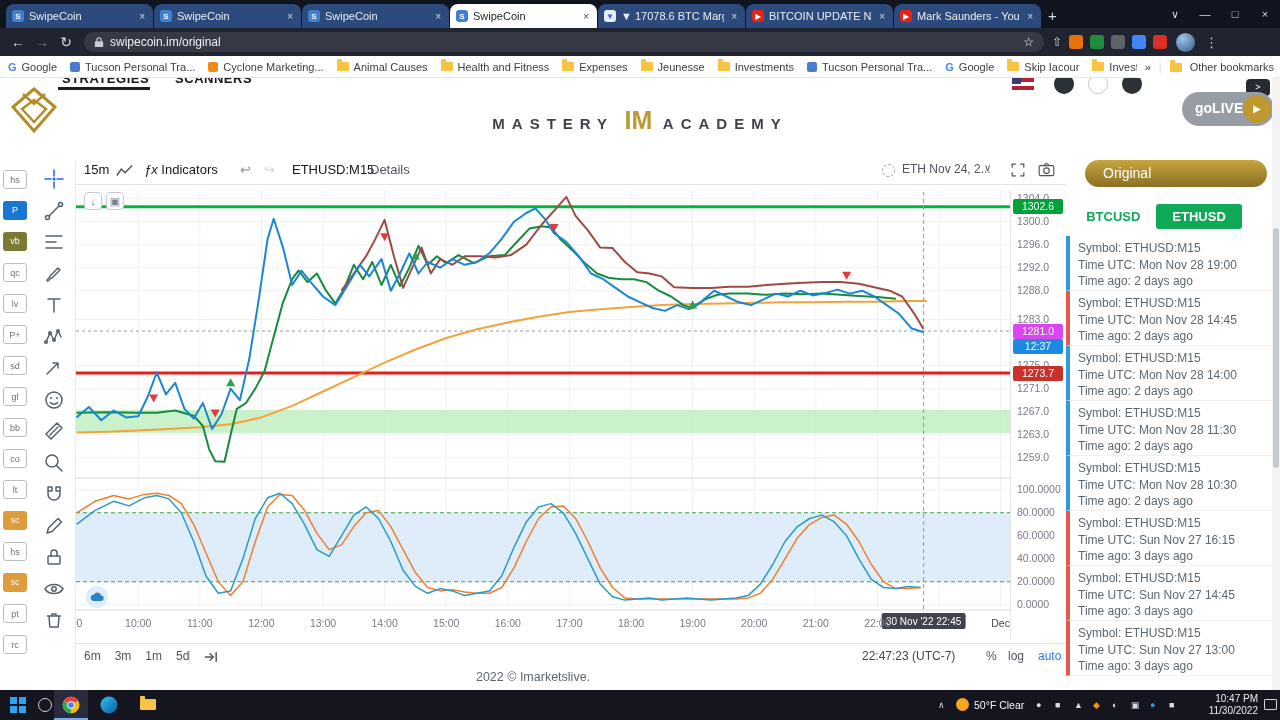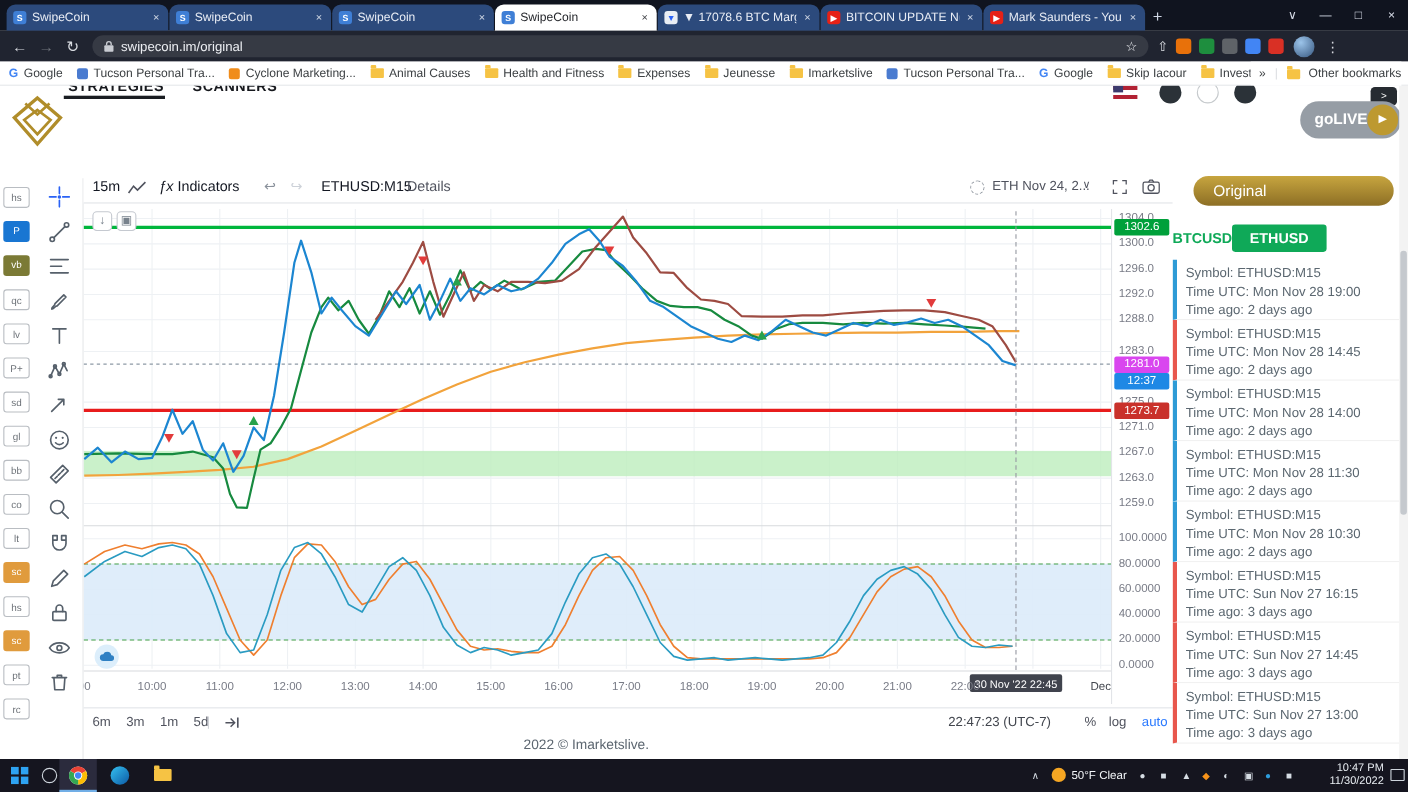--- a/index.html
+++ b/index.html
@@ -68,21 +68,21 @@
 #price-axis{position:absolute;left:1010px;top:112px;width:56px;height:450px;border-left:1px solid #e2e4e8;background:#fff}
 .tick{position:absolute;left:6px;font-size:10.5px;color:#787b86}
 .plabel{position:absolute;left:2px;width:50px;height:15px;border-radius:2px;color:#fff;font-size:10.5px;text-align:center;line-height:15px}
 
 #chartbb{position:absolute;left:76px;top:565px;width:990px;height:24px;border-top:1px solid #e2e4e8;font-size:12px;color:#50535e}
 #chartbb .it{position:absolute;top:5px}
 #pgfooter{position:absolute;left:0;top:592px;width:1066px;text-align:center;font-size:12.5px;color:#5c6670}
 
 #btn-original{position:absolute;left:1085px;top:82px;width:182px;height:27px;border-radius:14px;
  background:linear-gradient(180deg,#c7a53f,#8d6f25);color:#fff;font-size:14px;line-height:27px;padding-left:18px}
-#sigtabs{position:absolute;left:1066px;top:124px;width:196px;height:28px;display:flex;justify-content:flex-start;align-items:center;}
+#sigtabs{position:absolute;left:1066px;top:124px;width:196px;height:28px;display:flex;justify-content:center;align-items:center;gap:16px}
 #tab-btc{color:#0fa958;font-size:13px;font-weight:bold}
 #tab-eth{background:#0fa958;color:#fff;font-size:13px;font-weight:bold;border-radius:3px;padding:5px 16px}
 #signals{position:absolute;left:1066px;top:158px;width:206px;height:454px;overflow:hidden}
 .sig{height:55px;border-bottom:1px solid #f1f1f1;padding:4px 6px 0 8px;font-size:12px;line-height:16.5px;color:#5b6770}
 
 #pg-scroll{position:absolute;left:1272px;top:0;width:8px;height:612px;background:#f3f3f3}
 #pg-thumb{position:absolute;left:1px;top:150px;width:6px;height:240px;background:#c5c9ce;border-radius:3px}
 
 #cloudbtn{position:absolute;left:86px;top:508px;width:22px;height:22px;border-radius:50%;background:#dceefb;display:flex;align-items:center;justify-content:center;z-index:4}
 
@@ -190,21 +190,21 @@
       <span class="bm">
         <span class="bm-folder"></span>
         <span>Expenses</span>
       </span>
       <span class="bm">
         <span class="bm-folder"></span>
         <span>Jeunesse</span>
       </span>
       <span class="bm">
         <span class="bm-folder"></span>
-        <span>Imarketslive</span>
+        <span>Investments</span>
       </span>
       <span class="bm">
         <span class="bm-sq" style="background: rgb(74, 123, 208);"></span>
         <span>Tucson Personal Tra...</span>
       </span>
       <span class="bm">
         <span class="bm-g">G</span>
         <span>Google</span>
       </span>
       <span class="bm">
@@ -234,20 +234,25 @@
     <span class="hd-circ" style="left:1054px;background:#2b3238"></span>
     <span class="hd-circ" style="left:1088px;background:#fff;border:1px solid #c6cacd"></span>
     <span class="hd-circ" style="left:1122px;background:#2b3238"></span>
     <span id="hd-expand">&gt;</span>
 
     <svg class="abs" style="left:10px;top:8px" width="48" height="48" viewBox="0 0 48 48">
       <path d="M24 3L45 21L24 45L3 21Z" fill="none" stroke="#b08d2a" stroke-width="3"></path>
       <path d="M24 14L36 23L24 36L12 23Z" fill="none" stroke="#b08d2a" stroke-width="2.4"></path>
       <path d="M13 8L24 18L35 8" fill="none" stroke="#b08d2a" stroke-width="2.4"></path>
     </svg>
+    <div id="center-brand">
+      <span class="mas">MASTERY</span>
+      <span class="im">IM</span>
+      <span class="mas">ACADEMY</span>
+    </div>
     <div id="golive">
       <span class="txt">goLIVE</span>
       <span class="play">▶</span>
     </div>
 
     <div id="stratbar"></div>
     <div id="drawbar">
         <div class="dico" style="top: 6px;"><svg viewBox="0 0 22 22" width="22" height="22">
             <path d="M11 2v6M11 14v6M2 11h6M14 11h6" stroke="#2a62f5"></path>
             <circle cx="11" cy="11" r="1.6" fill="#2a62f5" stroke="none"></circle>

